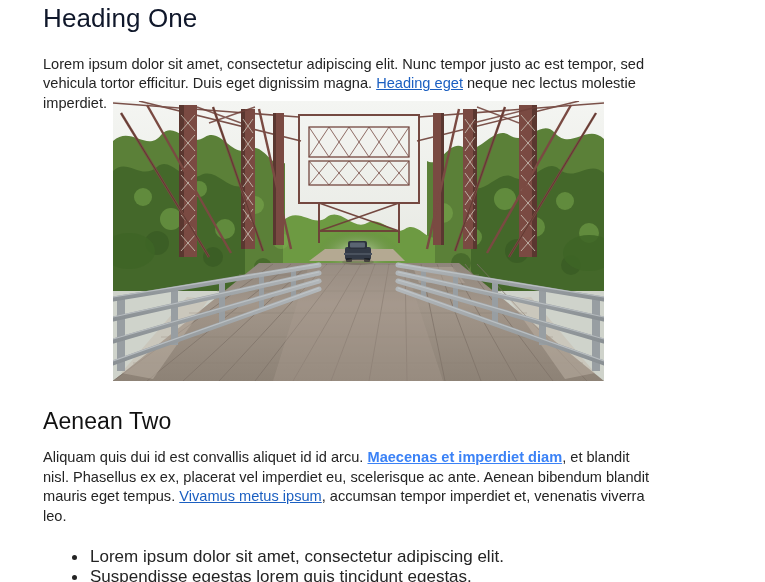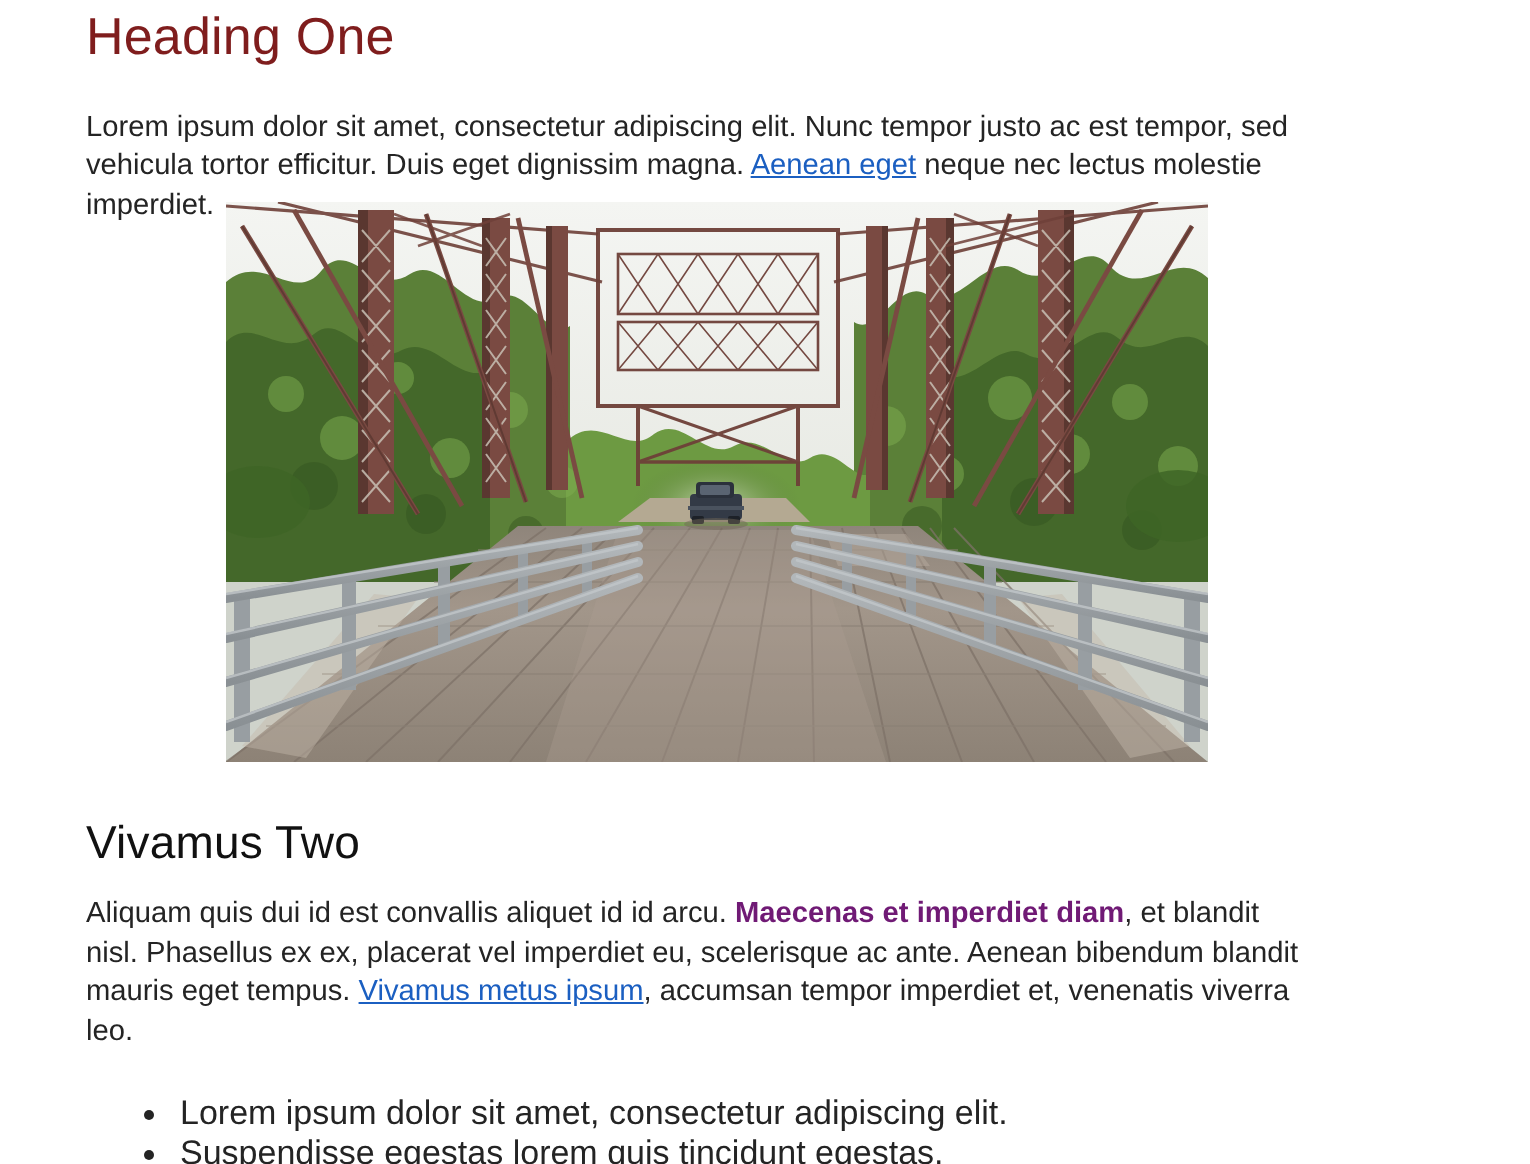--- a/index.html
+++ b/index.html
@@ -27,21 +27,21 @@
     position: absolute;
     left: 43px;
     top: 0;
     width: 610px;
   }
 
   h1.heading-one {
     font-size: 26px;
     font-weight: normal;
     line-height: 1.15;
-    color: #7f1d1d;
+    color: #0f172a;
     margin: 0;
     padding-top: 4px;
     letter-spacing: 0.1px;
   }
 
   h2.heading-two {
     font-size: 23px;
     font-weight: normal;
     line-height: 1.15;
     color: #111111;
@@ -61,21 +61,22 @@
   .para-two { padding-top: 14px; width: 608px; }
 
   a.inline-link {
     color: #1b5fc1;
     text-decoration: underline;
     text-underline-offset: 1px;
   }
 
   strong.bold-run {
     font-weight: bold;
-    color: #701a75;
+    color: #3b82f6;
+    text-decoration: underline;
   }
 
   
   .figure-wrap {
     position: absolute;
     left: 113px;
     top: 101px;
     width: 491px;
     height: 280px;
     overflow: hidden;
@@ -117,21 +118,21 @@
 </style>
 </head>
 <body>
 
 <div class="page">
 
   <div class="content">
 
     <h1 class="heading-one">Heading One</h1>
 
-    <p class="body-text para-one"><span>Lorem ipsum dolor sit amet, consectetur adipiscing elit. Nunc tempor justo ac est tempor, sed vehicula tortor efficitur. Duis eget dignissim magna. </span><a href="#" class="inline-link">Aenean eget</a><span> neque nec lectus molestie imperdiet.</span></p>
+    <p class="body-text para-one"><span>Lorem ipsum dolor sit amet, consectetur adipiscing elit. Nunc tempor justo ac est tempor, sed vehicula tortor efficitur. Duis eget dignissim magna. </span><a href="#" class="inline-link">Heading eget</a><span> neque nec lectus molestie imperdiet.</span></p>
   </div>
 
   <div class="figure-wrap">
     <svg width="491" height="280" viewBox="0 0 491 280" xmlns="http://www.w3.org/2000/svg">
       <defs>
         <linearGradient id="skyGrad" x1="0" y1="0" x2="0" y2="1">
           <stop offset="0%" stop-color="#f4f5f2"></stop>
           <stop offset="100%" stop-color="#e8eae4"></stop>
         </linearGradient>
         <linearGradient id="deckGrad" x1="0" y1="0" x2="0" y2="1">
@@ -385,21 +386,21 @@
           <ellipse cx="476" cy="152" rx="26" ry="18"></ellipse>
         </g>
 
         <rect x="0" y="0" width="491" height="280" fill="none" stroke="#ffffff" stroke-width="0"></rect>
       </g>
     </svg>
   </div>
 
   <div class="section-two">
 
-    <h2 class="heading-two">Vivamus Two</h2>
+    <h2 class="heading-two">Aenean Two</h2>
 
     <p class="body-text para-two"><span>Aliquam quis dui id est convallis aliquet id id arcu. </span><strong class="bold-run">Maecenas et imperdiet diam</strong><span>, et blandit nisl. Phasellus ex ex, placerat vel imperdiet eu, scelerisque ac ante. Aenean bibendum blandit mauris eget tempus. </span><a href="#" class="inline-link">Vivamus metus ipsum</a><span>, accumsan tempor imperdiet et, venenatis viverra leo.</span></p>
 
     <ul class="bullet-list">
       <li>
         <span class="bullet-marker"></span>
         <span>Lorem ipsum dolor sit amet, consectetur adipiscing elit.</span>
       </li>
       <li>
         <span class="bullet-marker"></span>

